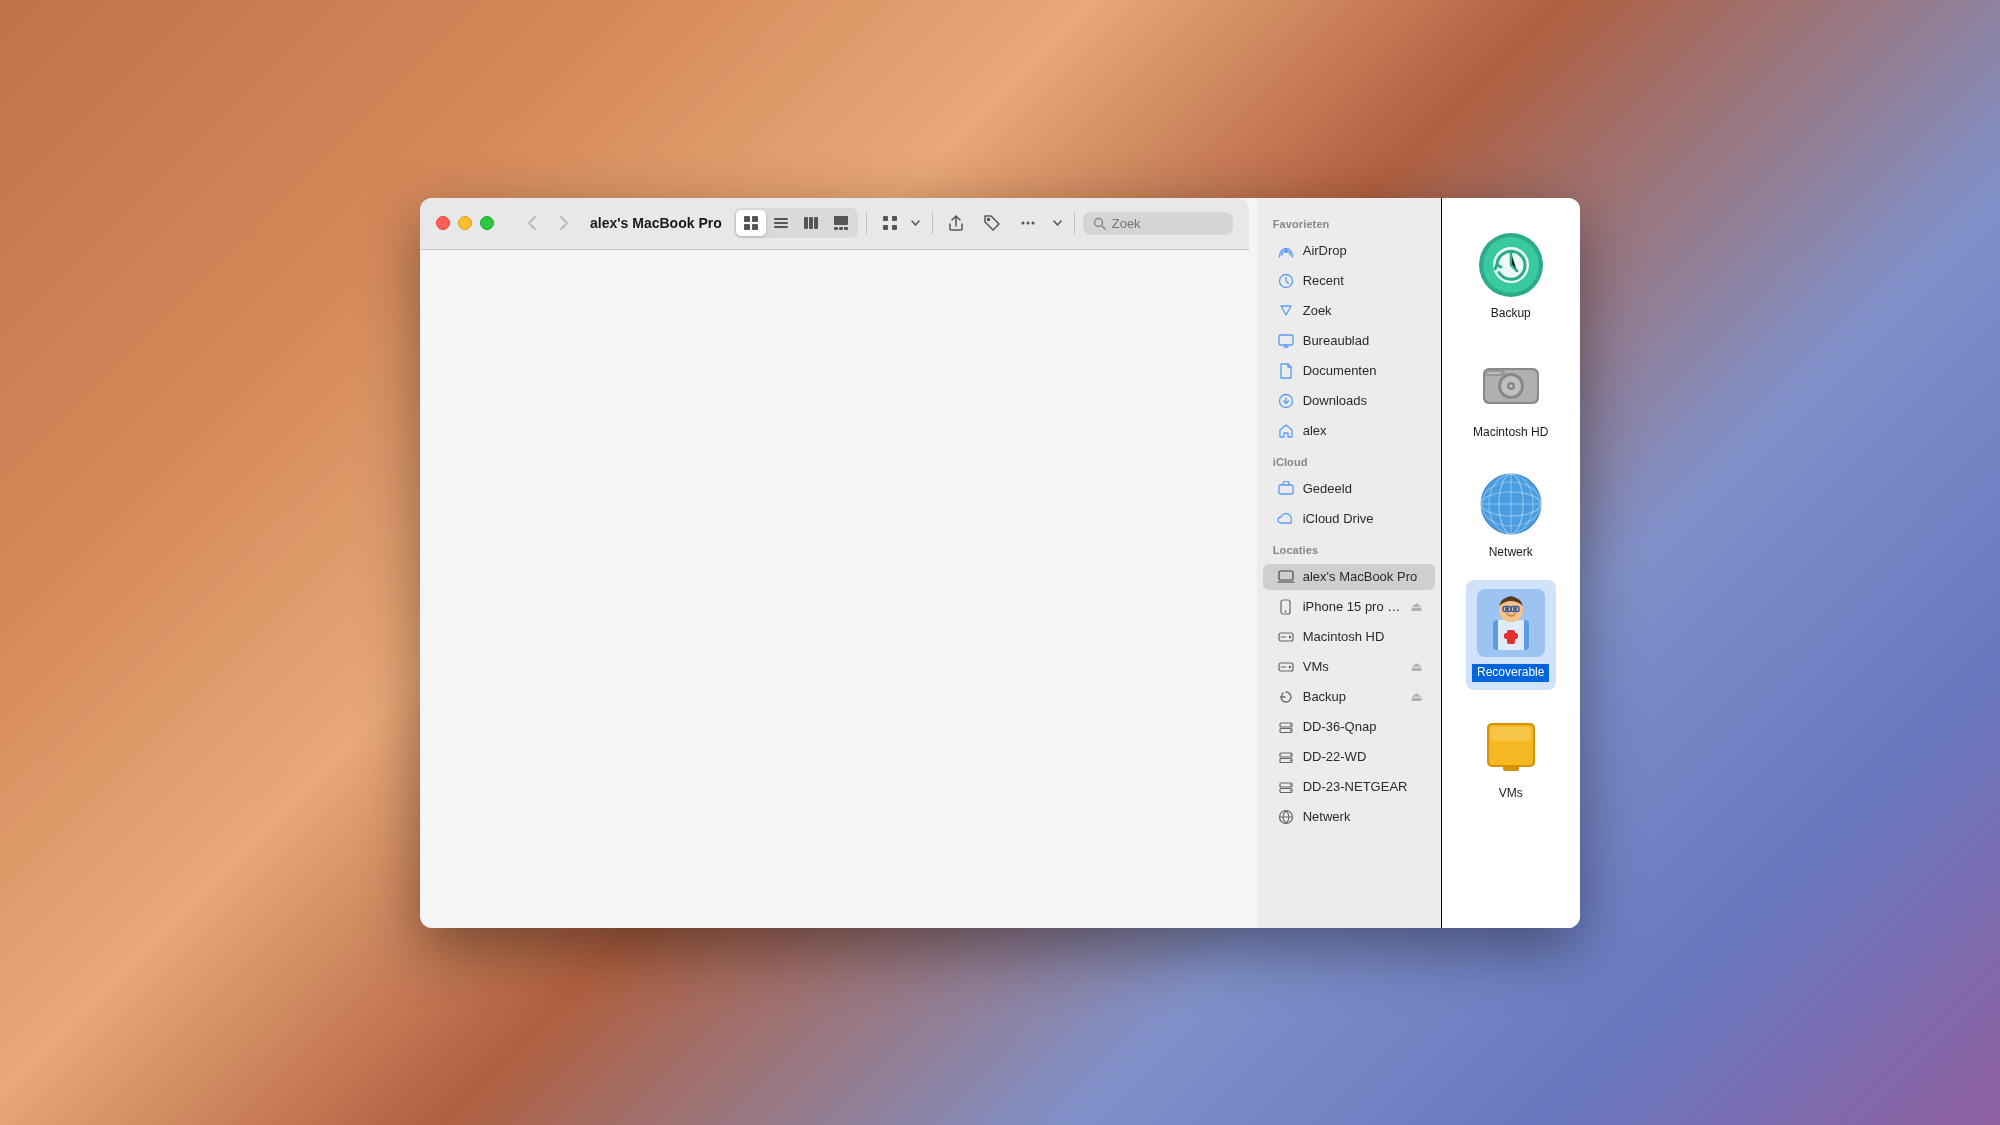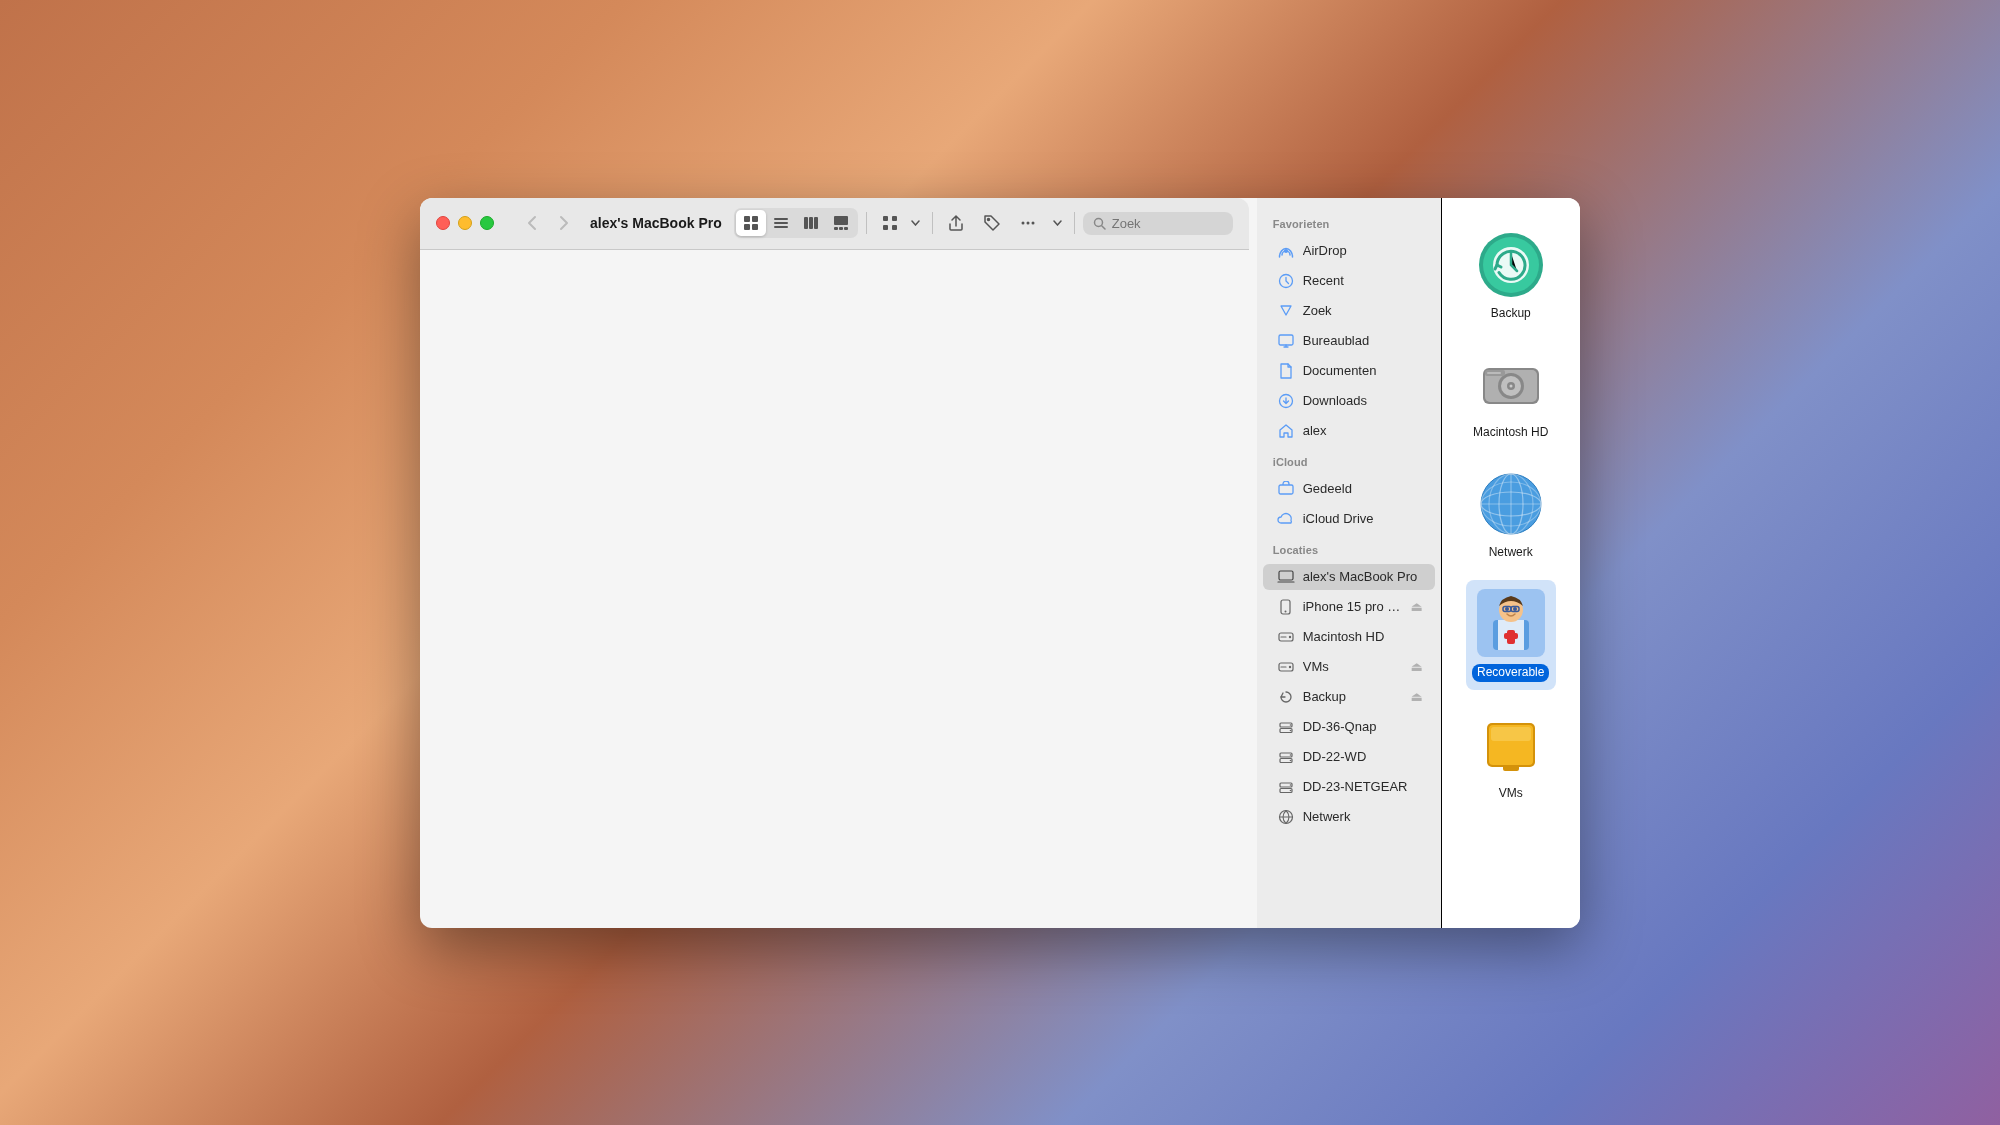--- a/index.html
+++ b/index.html
@@ -221,21 +221,21 @@
     .file-label {
       font-size: 12px;
       color: #1a1a1a;
       text-align: center;
       word-break: break-word;
       line-height: 1.3;
     }
     .file-item.selected .file-label {
       background: #0064dc;
       color: white;
-      border-radius: 8px;
+      border-radius: 0;
       padding: 1px 5px;
     }
 
     
     svg { display: block; }
 
     
     .view-group {
       display: flex;
       align-items: center;

